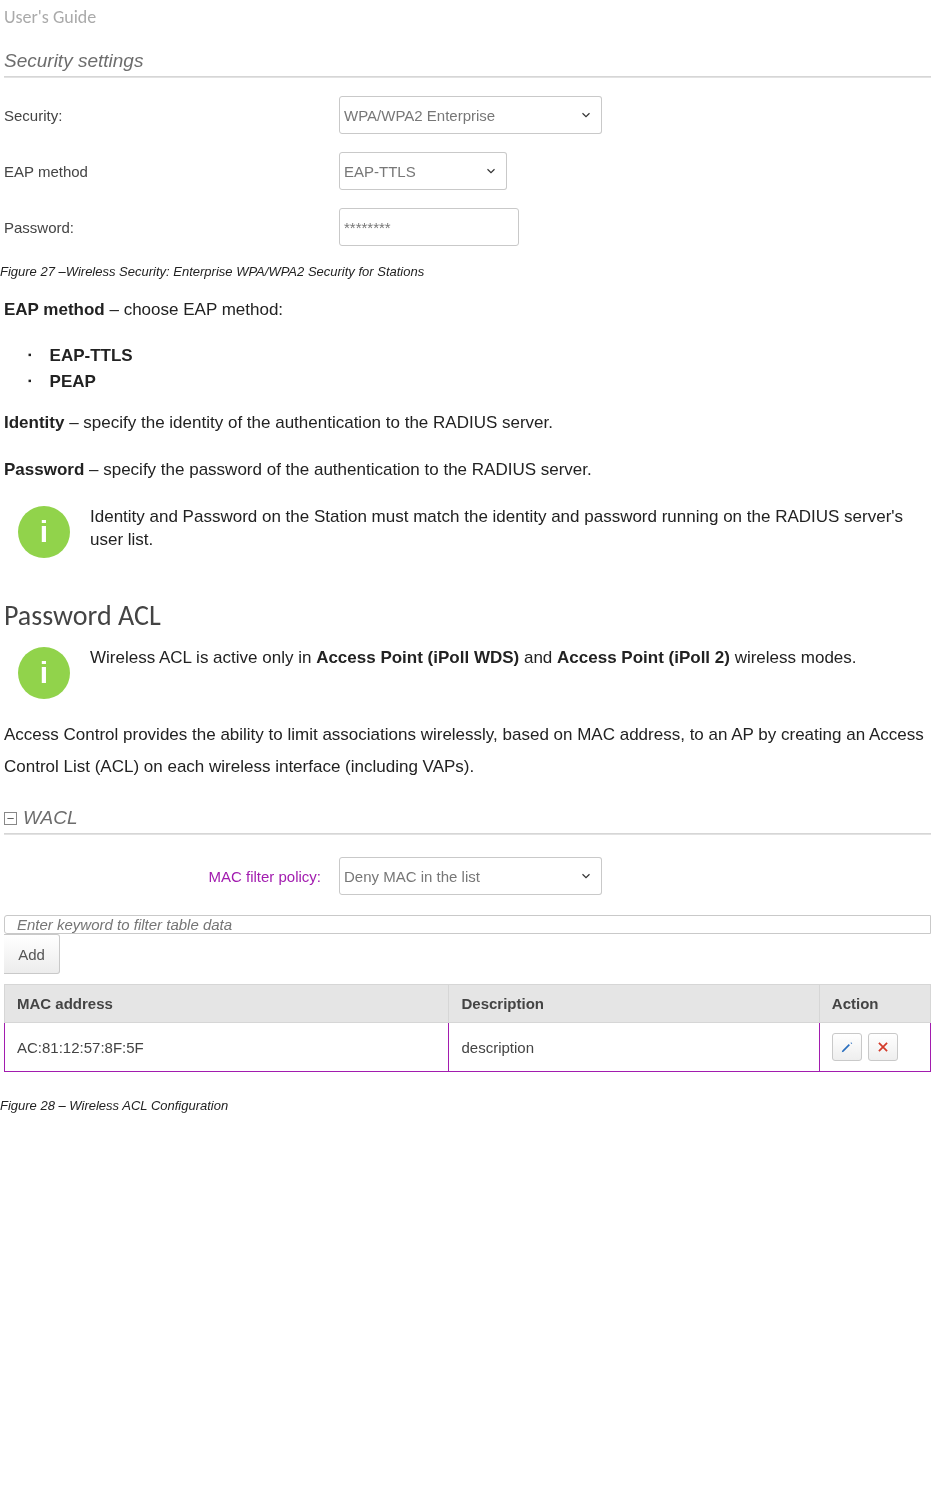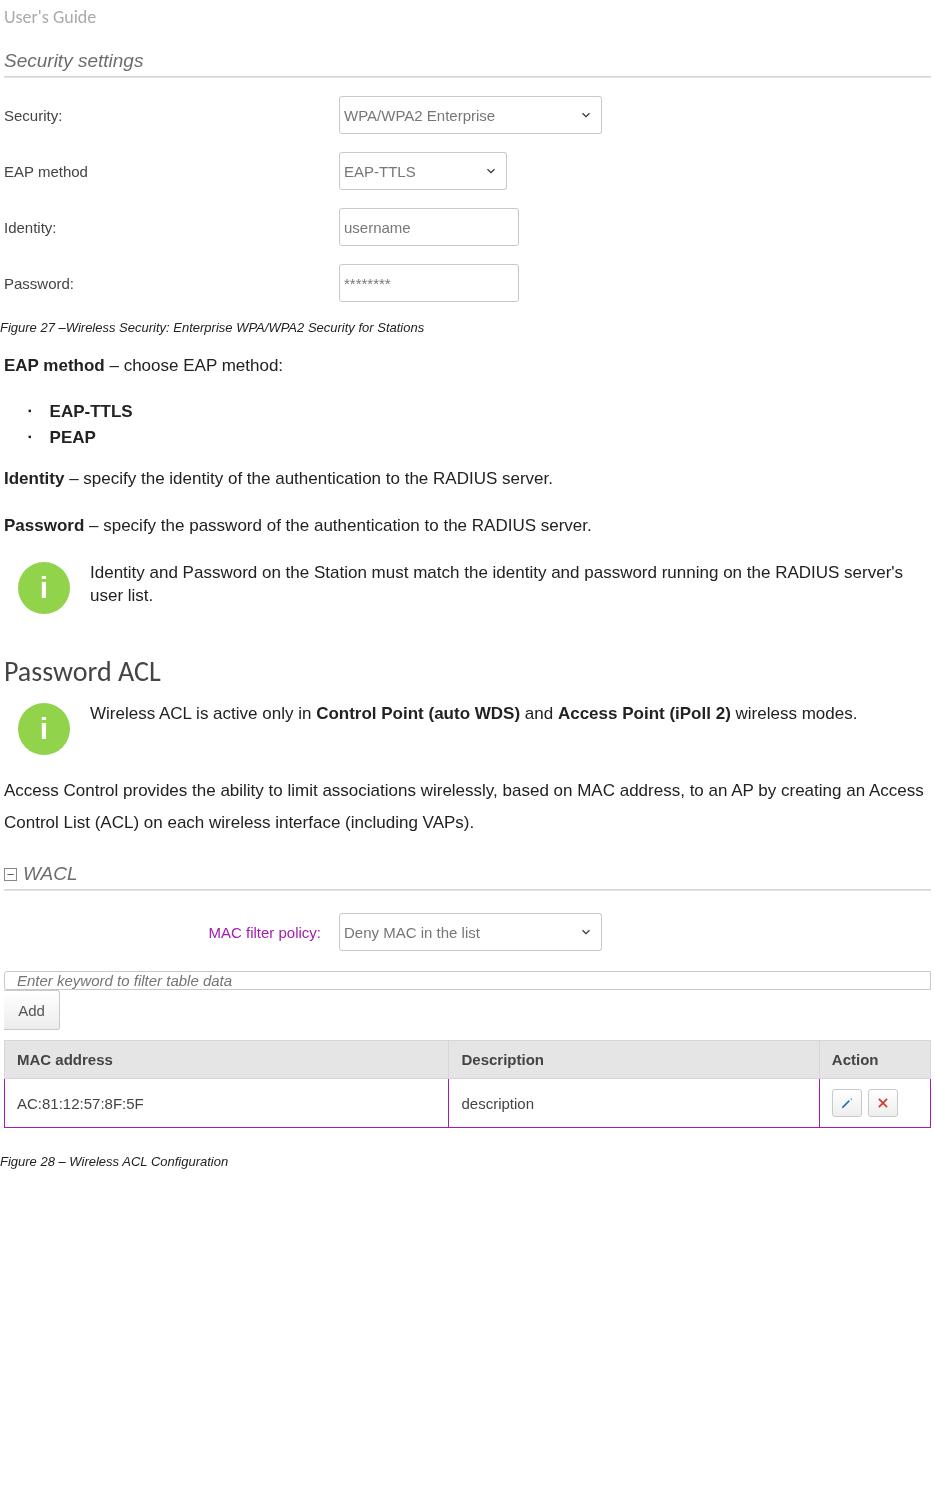--- a/index.html
+++ b/index.html
@@ -163,24 +163,20 @@
   <div class="form-row">
     <div class="form-label">EAP method</div>
     <input class="form-input short" readonly="" value="EAP-TTLS" style="">
     <span class="select-btn">
       <svg viewBox="0 0 24 24">
           <path d="M6 9l6 6 6-6" fill="none" stroke="#333" stroke-width="2"></path>
         </svg>
     </span>
   </div>
 
-  <div class="form-row">
-    <div class="form-label">Identity:</div>
-    <input class="form-input med" value="username" style="">
-  </div>
 
   <div class="form-row">
     <div class="form-label">Password:</div>
     <input class="form-input med" value="********" style="">
   </div>
 </div>
 
 <div class="caption">Figure 27 –Wireless Security: Enterprise WPA/WPA2 Security for Stations</div>
 
 <p class="body-text">
@@ -207,21 +203,21 @@
   <div class="info-text">Identity and Password on the Station must match the identity and password running on the RADIUS server's user list.</div>
 </div>
 
 <h2 class="section">Password ACL</h2>
 
 <div class="info-row" style="margin-bottom:20px">
   <div class="info-icon">
       <span>i</span>
     </div>
   <div class="info-text">
-    <span>Wireless ACL is active only in </span><b>Control Point (auto WDS)</b><span> and </span><b>Access Point (iPoll 2)</b><span> wireless modes.</span>
+    <span>Wireless ACL is active only in </span><b>Access Point (iPoll WDS)</b><span> and </span><b>Access Point (iPoll 2)</b><span> wireless modes.</span>
   </div>
 </div>
 
 <p class="body-text" style="line-height:1.9">Access Control provides the ability to limit associations wirelessly, based on MAC address, to an AP by creating an Access Control List (ACL) on each wireless interface (including VAPs).</p>
 
 <div class="wacl-panel">
   <div class="wacl-head">
     <span class="minus">−</span>
     <span class="title">WACL</span>
   </div>

